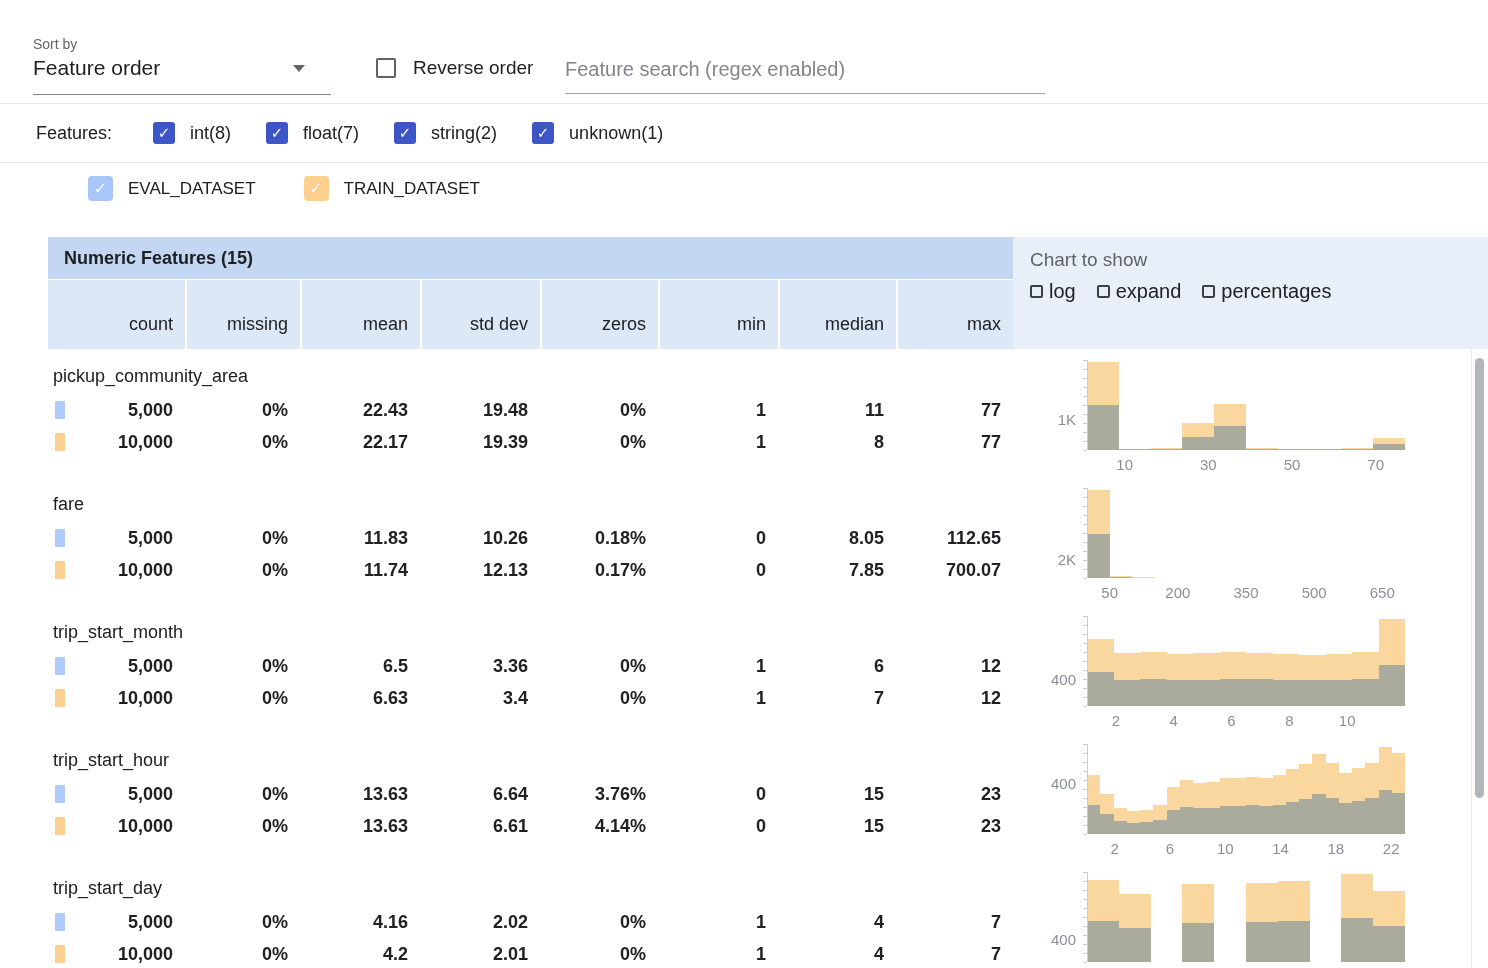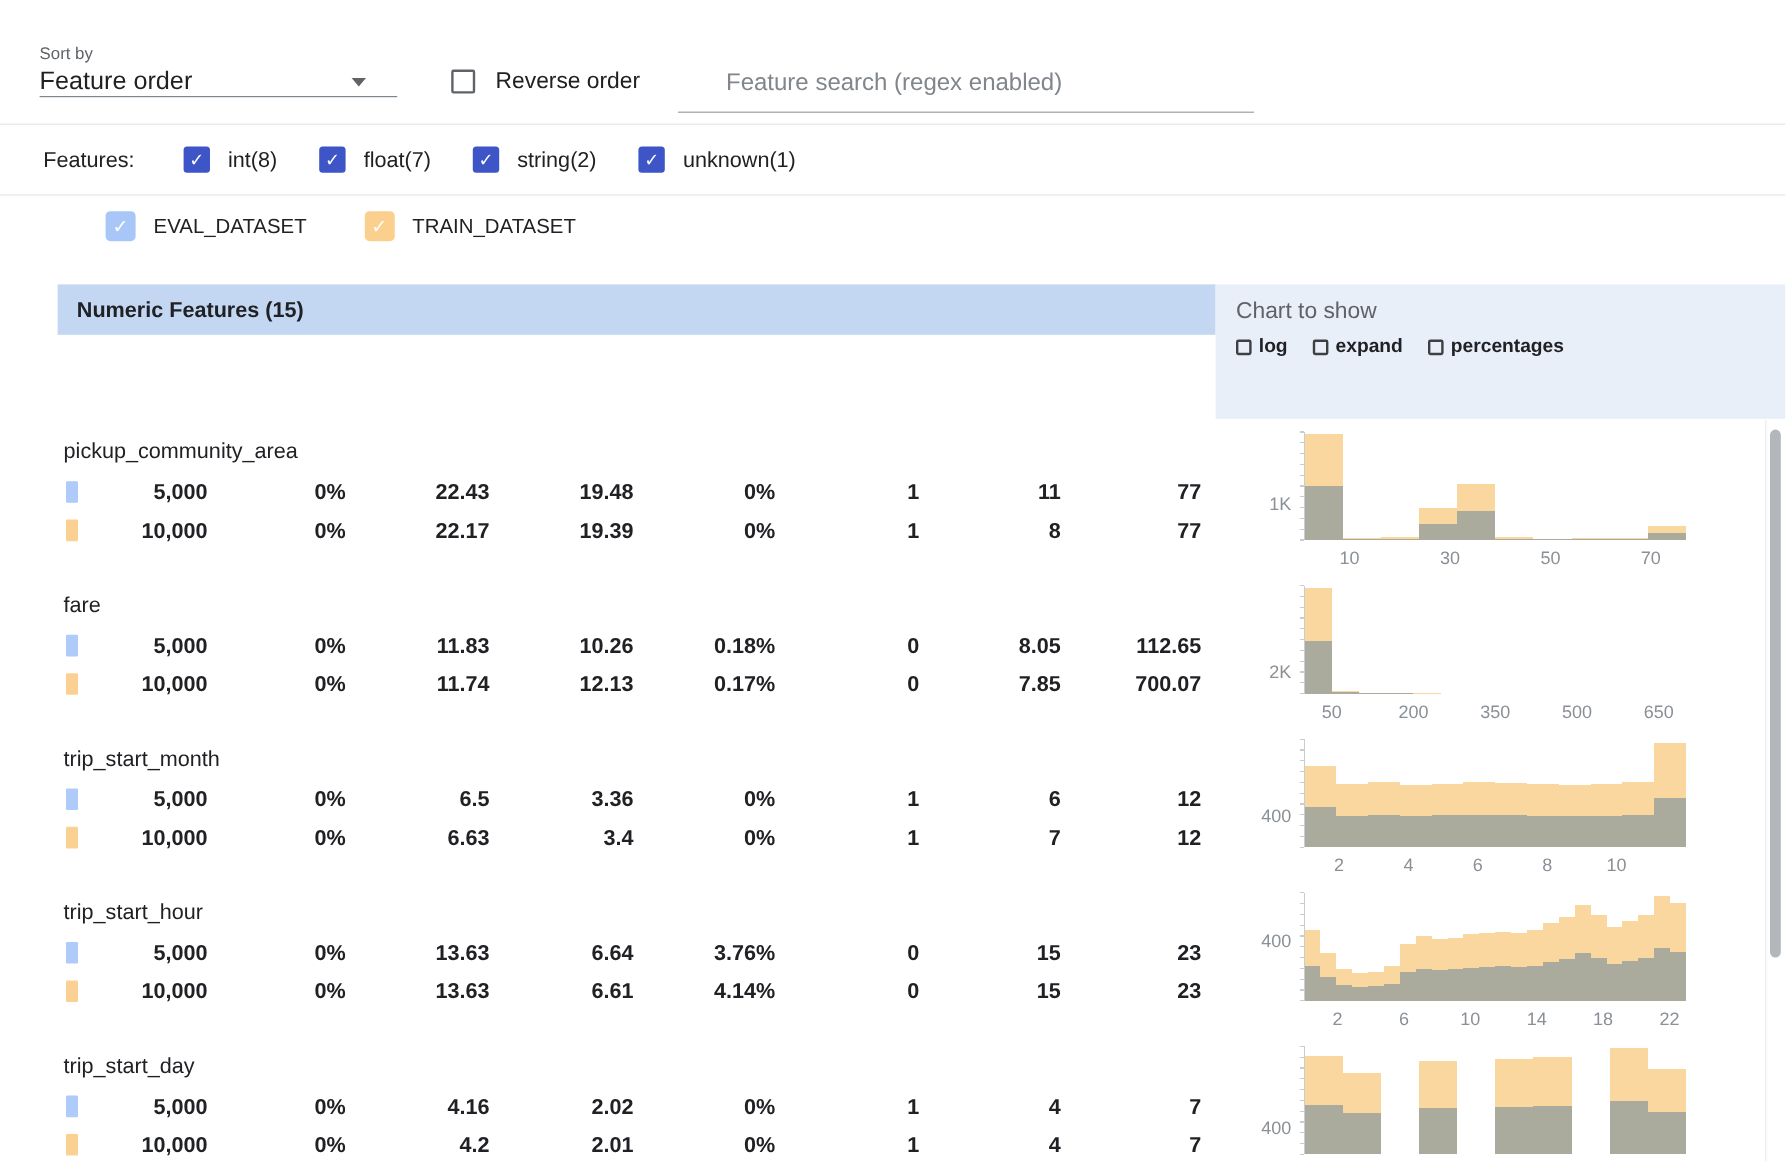--- a/index.html
+++ b/index.html
@@ -3,30 +3,30 @@
 <meta charset="utf-8">
 <style>
   * { box-sizing: border-box; }
   html,body { margin:0; padding:0; background:#fff; }
   body { font-family:"Liberation Sans","DejaVu Sans",sans-serif; color:#202124; }
   .page { position:relative; width:1488px; height:968px; overflow:hidden; background:#fff; }
 
   
   .sortby-label { position:absolute; left:33px; top:36px; font-size:14px; color:#5f6368; }
   .sort-select { position:absolute; left:33px; top:56px; width:298px; font-size:21px; color:#202124;
-                 border-bottom:1px solid #7d858d; cursor:pointer; }
+                 padding-bottom:14px; border-bottom:1px solid #7d858d; cursor:pointer; }
   .tri { width:0; height:0; border-left:6px solid transparent; border-right:6px solid transparent;
          border-top:7px solid #5f6368; display:inline-block; }
   .sort-select .tri { position:absolute; right:26px; top:9px; }
   .reverse-wrap { position:absolute; left:356px; top:57px; display:flex; align-items:center; gap:17px;
                   font-size:19px; cursor:pointer;margin-left:20px; }
   .cb-empty { width:20px; height:20px; border:2px solid #5f6368; border-radius:2px; background:#fff; flex:none; }
   .search-wrap { position:absolute; left:565px; top:52px; width:480px; border-bottom:1px solid #9aa0a6; }
   .search-wrap input { border:none; outline:none; width:100%; font-size:20px; padding:6px 0 12px;
-                       font-family:inherit; color:#202124; background:transparent;margin-left:40px; }
+                       font-family:inherit; color:#202124; background:transparent; }
   .search-wrap input::placeholder { color:#80868b; }
 
   
   .features-bar { position:absolute; left:0; right:0; top:103px; height:60px; display:flex; align-items:center;
                   padding-left:36px; border-top:1px solid #e3e6e8; border-bottom:1px solid #e3e6e8; }
   .features-label { font-size:18px; margin-right:41px; }
   .type-items { display:flex; align-items:center; }
   .type-item { display:flex; align-items:center; gap:15px; margin-right:35px; cursor:pointer; }
   .cb { width:22px; height:22px; border-radius:3px; color:#fff; font-size:15px; font-weight:bold;
         display:flex; align-items:center; justify-content:center; flex:none; }
@@ -48,21 +48,21 @@
   .col-row { height:70px; background:#dde8f7; border-top:1px solid #fff; }
   .hcell { display:flex; align-items:flex-end; justify-content:flex-end; padding:0 12px 14px 0;
            font-size:18px; border-left:2px solid #fff; }
   .hcell:first-child { border-left:none; }
   .chart-panel { flex:1; background:#e9eff9; padding:12px 0 0 17px; }
   .ctl-label { font-size:19px; color:#5f6368; }
   .ctl-select { position:relative; width:238px; font-size:20px; margin-top:7px; padding-bottom:9px;
                 border-bottom:1px solid #9aa0a6; cursor:pointer; }
   .ctl-select .tri { position:absolute; right:6px; top:8px; border-left-width:6px; border-right-width:6px; }
   .ctl-checks { display:flex; gap:21px; margin-top:9px; align-items:center; }
-  .ctl-check { display:flex; align-items:center; gap:6px; font-size:16px; cursor:pointer;font-weight:bold; }
+  .ctl-check { display:flex; align-items:center; gap:6px; font-size:20px; cursor:pointer; }
   .cb-small { width:13px; height:13px; border:2px solid #3c4043; border-radius:2px; background:transparent; flex:none; }
 
   
   .feature-list { position:absolute; left:48px; top:349px; right:0; bottom:-40px; overflow:hidden; }
   .feature-group { height:128px; display:flex; }
   .stats { width:965px; flex:none; }
   .fname { font-weight:normal; font-size:18px; padding:17px 0 7px 5px; }
   .drow { position:relative; height:32px; align-items:center; }
   .legend { position:absolute; left:7px; top:7px; width:10px; height:18px; border-radius:1px; }
   .vcell { text-align:right; padding-right:12px; font-size:18px; font-weight:bold; }
@@ -124,20 +124,30 @@
         <span class="cb cb-big" style="background: rgb(251, 208, 142);">✓</span>
         <span class="ds-label">TRAIN_DATASET</span>
       </div>
     </div>
 
   <div class="table-header">
     <div class="th-left">
       <div class="title-bar">
         <span>Numeric Features (15)</span>
       </div>
+      <div class="col-row">
+          <div class="hcell">count</div>
+          <div class="hcell">missing</div>
+          <div class="hcell">mean</div>
+          <div class="hcell">std dev</div>
+          <div class="hcell">zeros</div>
+          <div class="hcell">min</div>
+          <div class="hcell">median</div>
+          <div class="hcell">max</div>
+        </div>
     </div>
     <div class="chart-panel">
       <div class="ctl-label">Chart to show</div>
       <div class="ctl-checks">
           <label class="ctl-check">
             <span class="cb-small"></span>
             <span>log</span>
           </label>
           <label class="ctl-check">
             <span class="cb-small"></span>

